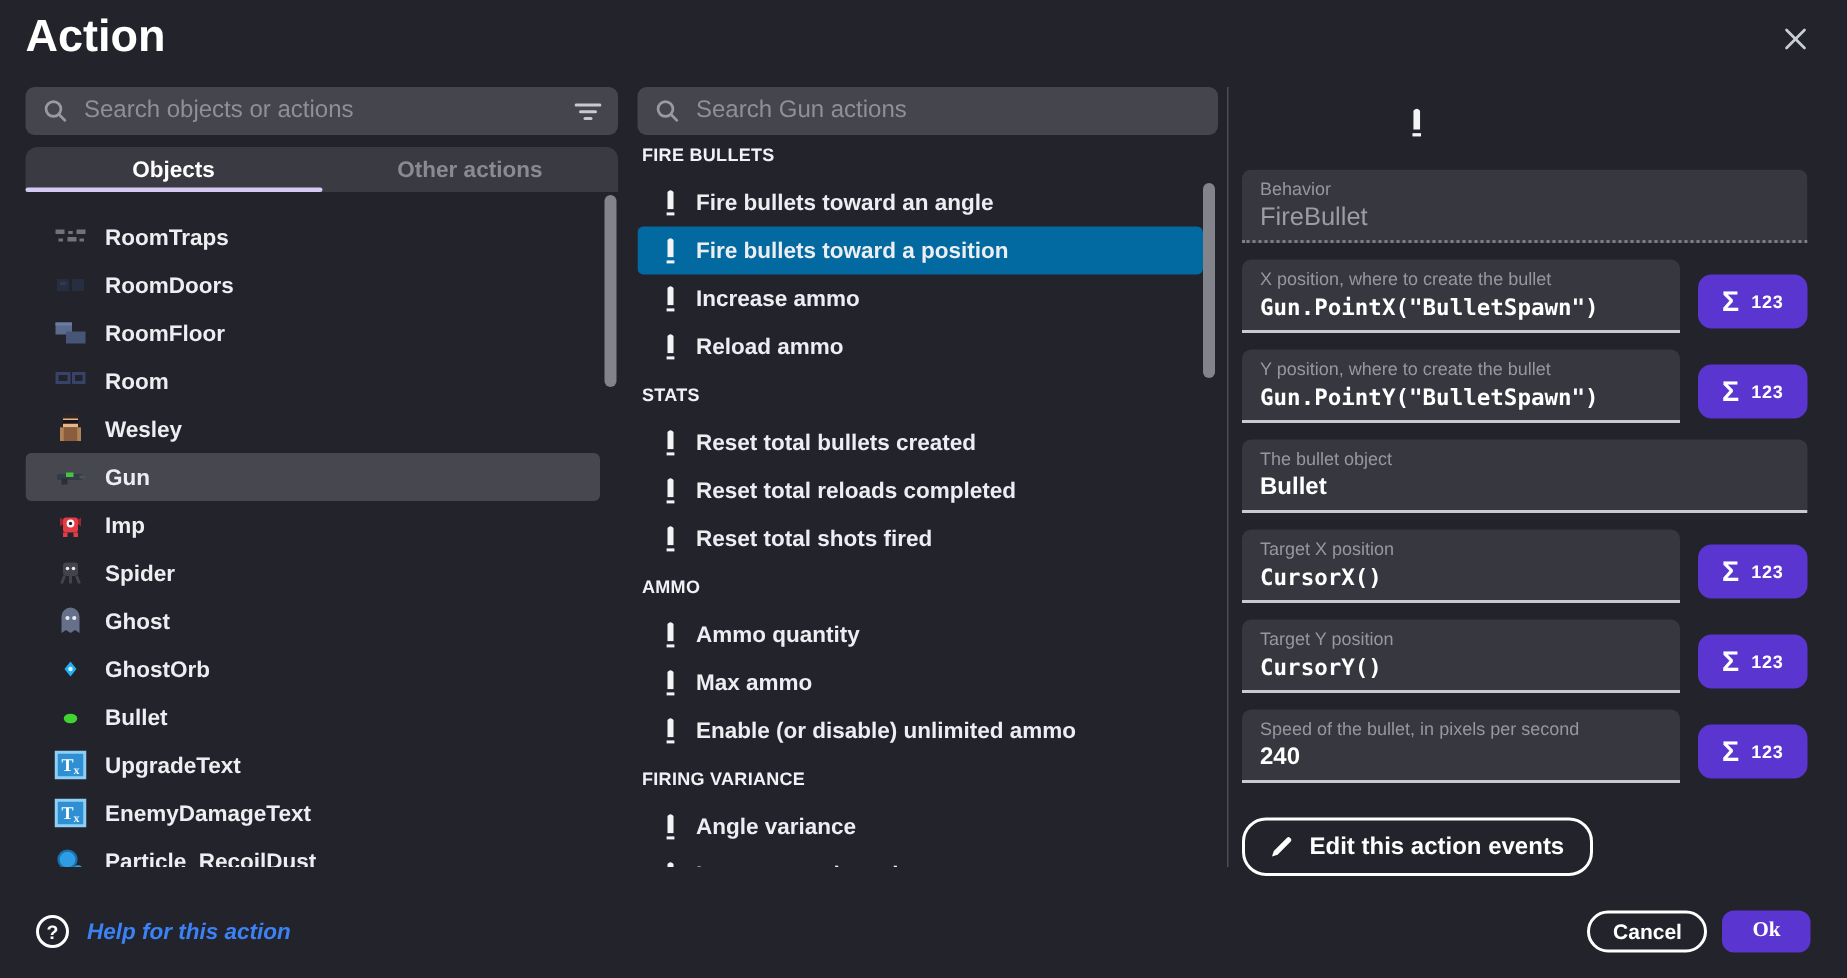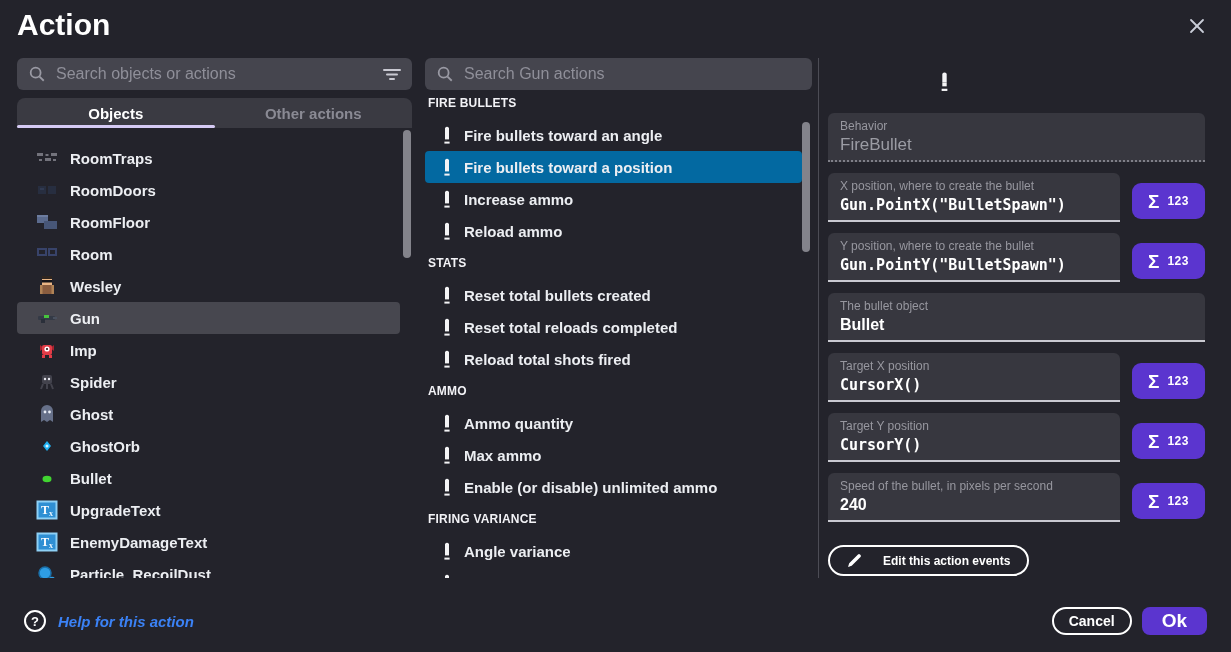--- a/index.html
+++ b/index.html
@@ -58,29 +58,29 @@
   .field { background:#37373f; border-radius:6px 6px 0 0; padding:6px 12px 5px; border-bottom:2px solid #c9c9d1; width:100%; }
   .field-row.short .field { width:292px; }
   .flabel { font-size:12px; color:#97979f; margin-bottom:2px; }
   .fvalue { font-size:16px; font-weight:bold; color:#fff; line-height:20px; white-space:nowrap; }
   .fvalue.mono { font-family:"DejaVu Sans Mono", monospace; font-size:15px; }
   .field.disabled { border-bottom:2px dotted #7f7f88; }
   .field.disabled .fvalue { color:#9b9ca4; font-weight:normal; font-size:17px; }
   .expr-btn { margin-left:auto; margin-top:10px; width:73px; height:36px; border:none; border-radius:9px; background:#5b35cf; color:#fff; display:flex; align-items:center; justify-content:center; gap:8px; cursor:pointer; font-family:inherit; }
   .expr-btn .sigma { font-size:19px; font-weight:bold; line-height:1; }
   .expr-btn .num { font-size:12px; font-weight:bold; letter-spacing:.5px; }
-  .edit-btn { margin-top:12px; align-self:flex-start; height:31px; display:flex; align-items:center; gap:21px; padding:0 17px; background:transparent; border:2px solid #fff; border-radius:16px; color:#fff; font-size:12px; font-weight:bold; font-family:inherit; cursor:pointer; }
+  .edit-btn { margin-top:12px; align-self:flex-start; height:39px; display:flex; align-items:center; gap:11px; padding:0 17px; background:transparent; border:2px solid #fff; border-radius:16px; color:#fff; font-size:16px; font-weight:bold; font-family:inherit; cursor:pointer; }
 
   .footer { position:absolute; left:0; bottom:0; width:100%; height:62px; display:flex; align-items:center; padding:0 24px; gap:10px; }
   .help { display:flex; align-items:center; gap:12px; margin-right:auto; cursor:pointer; }
   .help-circle { width:22px; height:22px; border:2px solid #fff; border-radius:50%; display:flex; align-items:center; justify-content:center; font-size:13px; font-weight:bold; color:#fff; }
   .help-circle::after { content:"?"; }
   .help-label { font-size:15px; font-weight:bold; color:#3b82f6;font-style:italic; }
   .btn-cancel { height:28px; padding:0 15px; border:2px solid #fff; border-radius:15px; background:transparent; color:#fff; font-size:14px; font-weight:bold; font-family:inherit; cursor:pointer; }
-  .btn-ok { height:28px; padding:0 20px; border:none; border-radius:8px; background:#5b35cf; color:#fff; font-size:19px; font-weight:bold; font-family:Liberation Sans, sans-serif; cursor:pointer; }
+  .btn-ok { height:28px; padding:0 20px; border:none; border-radius:8px; background:#5b35cf; color:#fff; font-size:14px; font-weight:bold; font-family:Liberation Serif, serif; cursor:pointer; }
 </style>
 </head>
 <body>
 
 <h1 class="page-title">Action</h1>
 
 <div class="close-btn">
   <svg width="16" height="16" viewBox="0 0 16 16">
       <g stroke="#c9cdd8" stroke-width="1.8" stroke-linecap="round">
         <line x1="2" y1="2" x2="14" y2="14"></line>
@@ -342,21 +342,21 @@
         <span class="label">Reset total reloads completed</span>
       </div>
       <div class="action-row">
         <span class="bullet-icon">
           <svg width="10" height="18" viewBox="0 0 10 18">
             <path d="M3 2 Q5 -0.5 7 2 L7 10 L3 10 Z" fill="#f4f4f6"></path>
             <rect x="3" y="10" width="4" height="3.4" fill="#f4f4f6"></rect>
             <rect x="2.4" y="15.6" width="5.2" height="2" fill="#f4f4f6"></rect>
           </svg>
         </span>
-        <span class="label">Reload total shots fired</span>
+        <span class="label">Reset total shots fired</span>
       </div>
       <div class="group-header">AMMO</div>
       <div class="action-row">
         <span class="bullet-icon">
           <svg width="10" height="18" viewBox="0 0 10 18">
             <path d="M3 2 Q5 -0.5 7 2 L7 10 L3 10 Z" fill="#f4f4f6"></path>
             <rect x="3" y="10" width="4" height="3.4" fill="#f4f4f6"></rect>
             <rect x="2.4" y="15.6" width="5.2" height="2" fill="#f4f4f6"></rect>
           </svg>
         </span>

